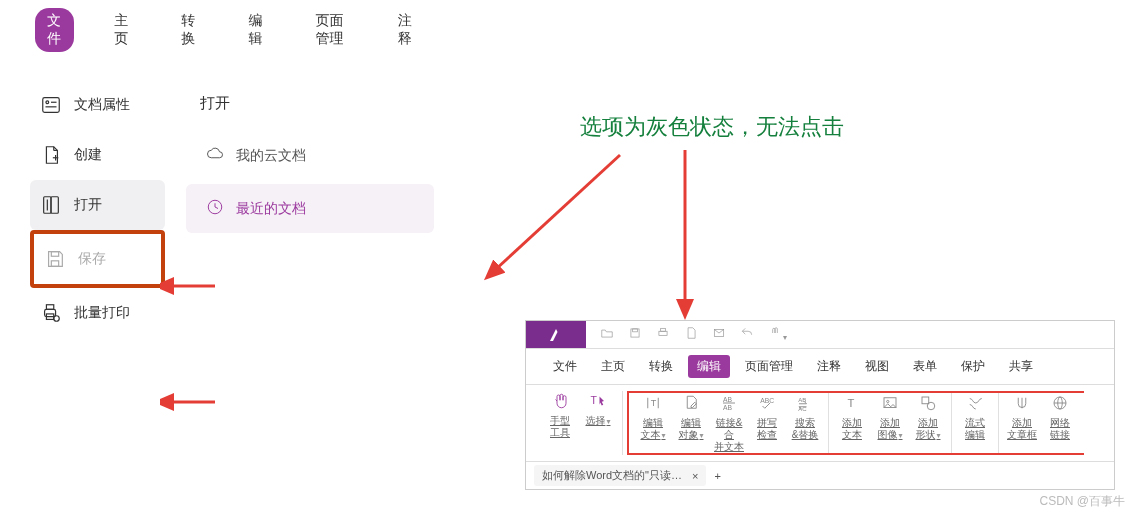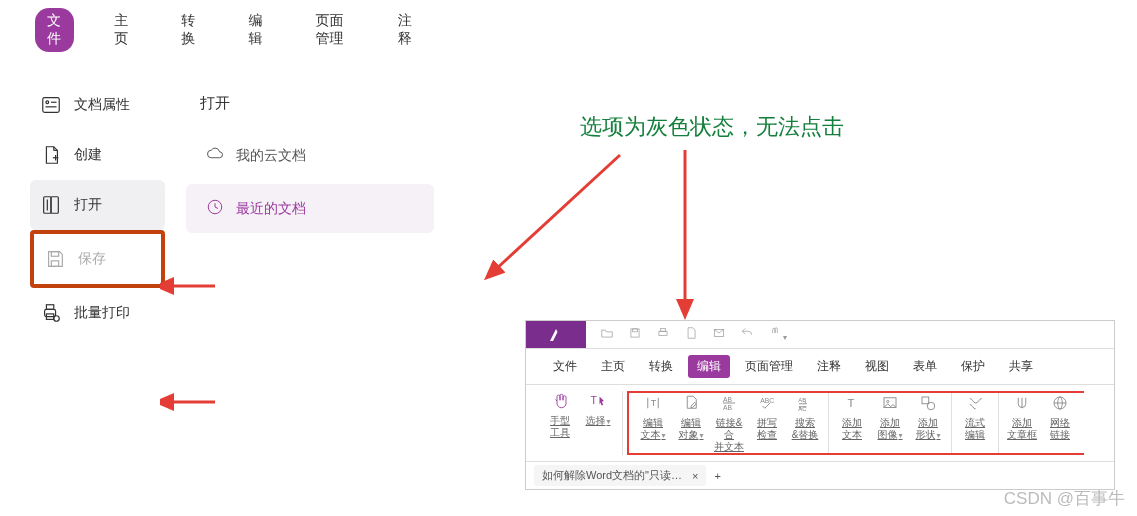--- a/index.html
+++ b/index.html
@@ -52,21 +52,21 @@
     .tool-btn .ticon { height: 20px; display: flex; align-items: center; justify-content: center; }
     .tool-btn svg { stroke: #888; fill: none; stroke-width: 1.2; }
     .tool-btn.highlight svg { stroke: #9b3a9e; }
     .tool-btn .tlabel { font-size: 10px; color: #666; text-align: center; line-height: 1.2; text-decoration: underline; }
     .ribbon-redbox { border: 2px solid #e43d35; }
     
     .doc-tab-bar { display: flex; align-items: center; border-top: 1px solid #ddd; padding: 3px 8px; font-size: 11px; color: #555; gap: 8px; }
     .doc-tab { display: flex; align-items: center; gap: 10px; padding: 3px 8px; background: #f5f5f5; border-radius: 3px; }
     
     
-    .watermark { position: absolute; right: 12px; bottom: 6px; font-size: 17px; color: #bbb; }
+    .watermark { position: absolute; right: 12px; bottom: 6px; font-size: 12px; color: #bbb; }
     
     .drop-caret { font-size: 8px; color: #999; margin-left: 1px; }
   </style>
 </head>
 <body>
 
 <div class="left-panel">
   <div class="main-tabs">
     <div class="main-tab active">文件</div>
     <div class="main-tab">主页</div>

